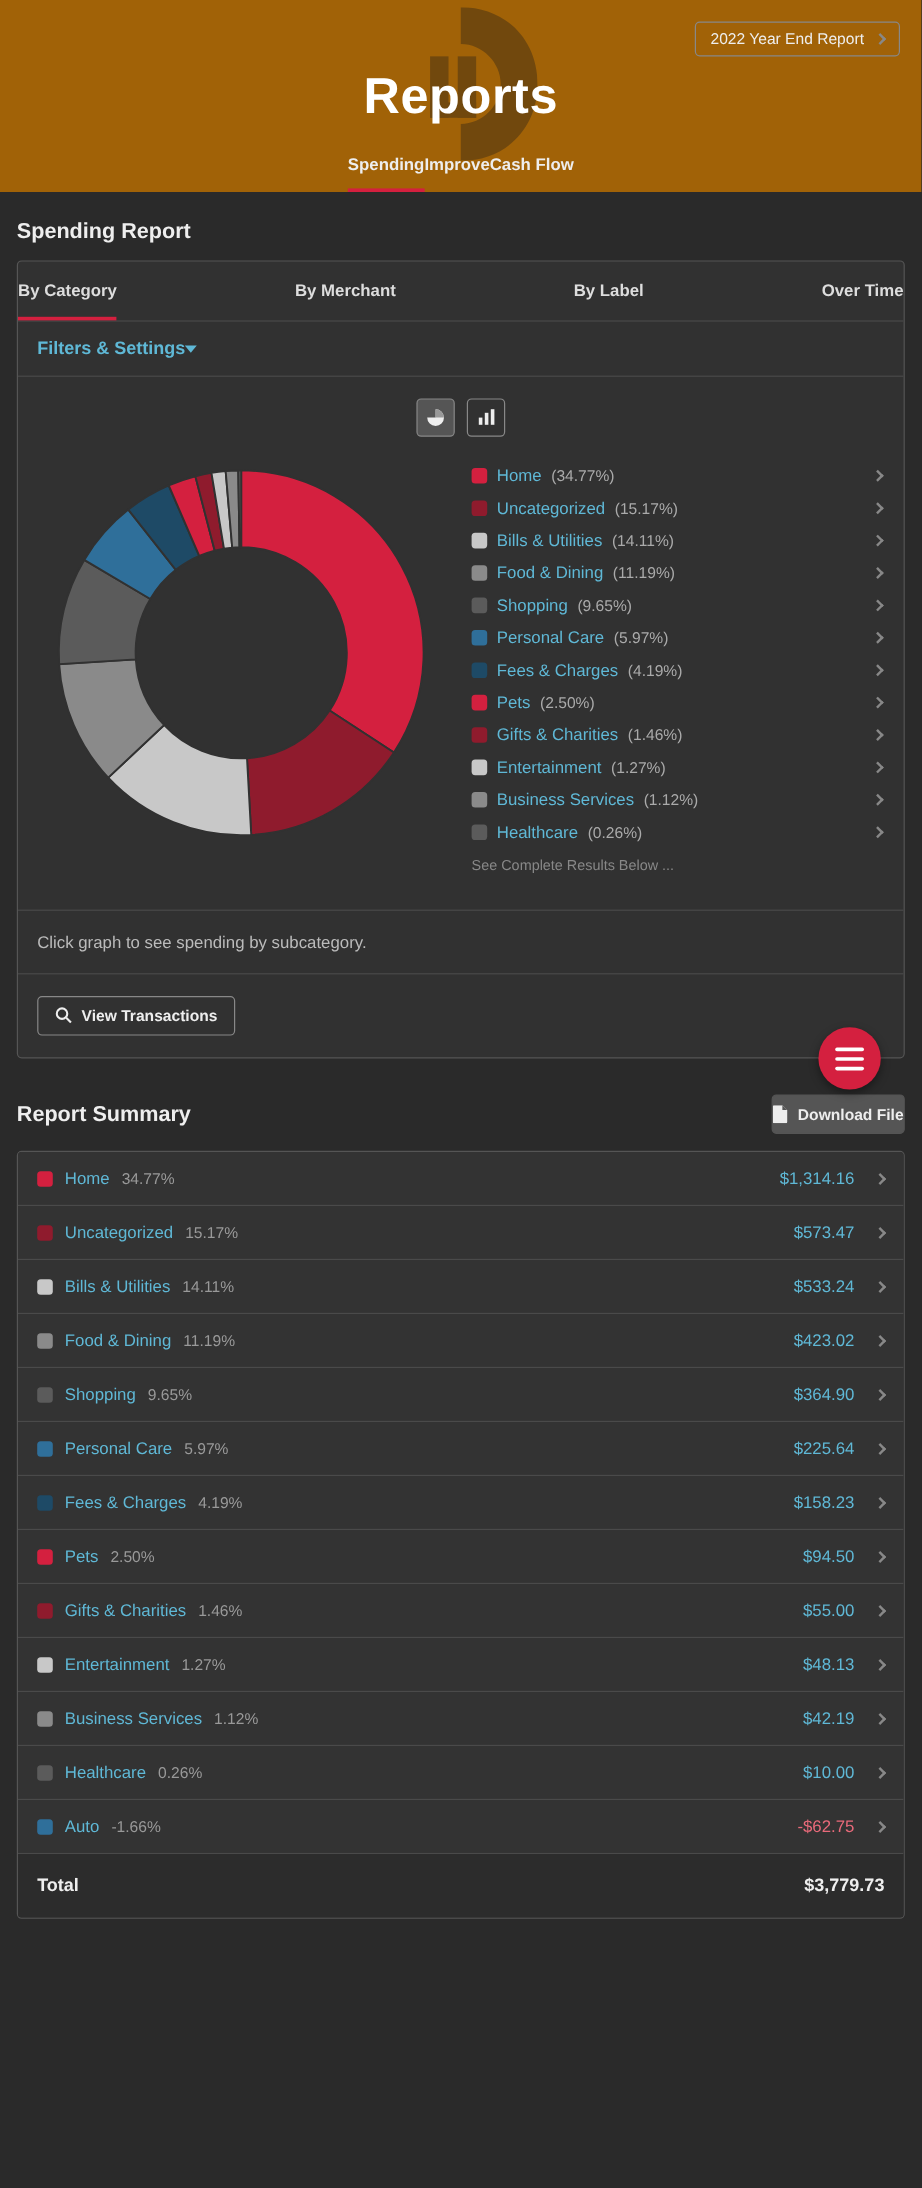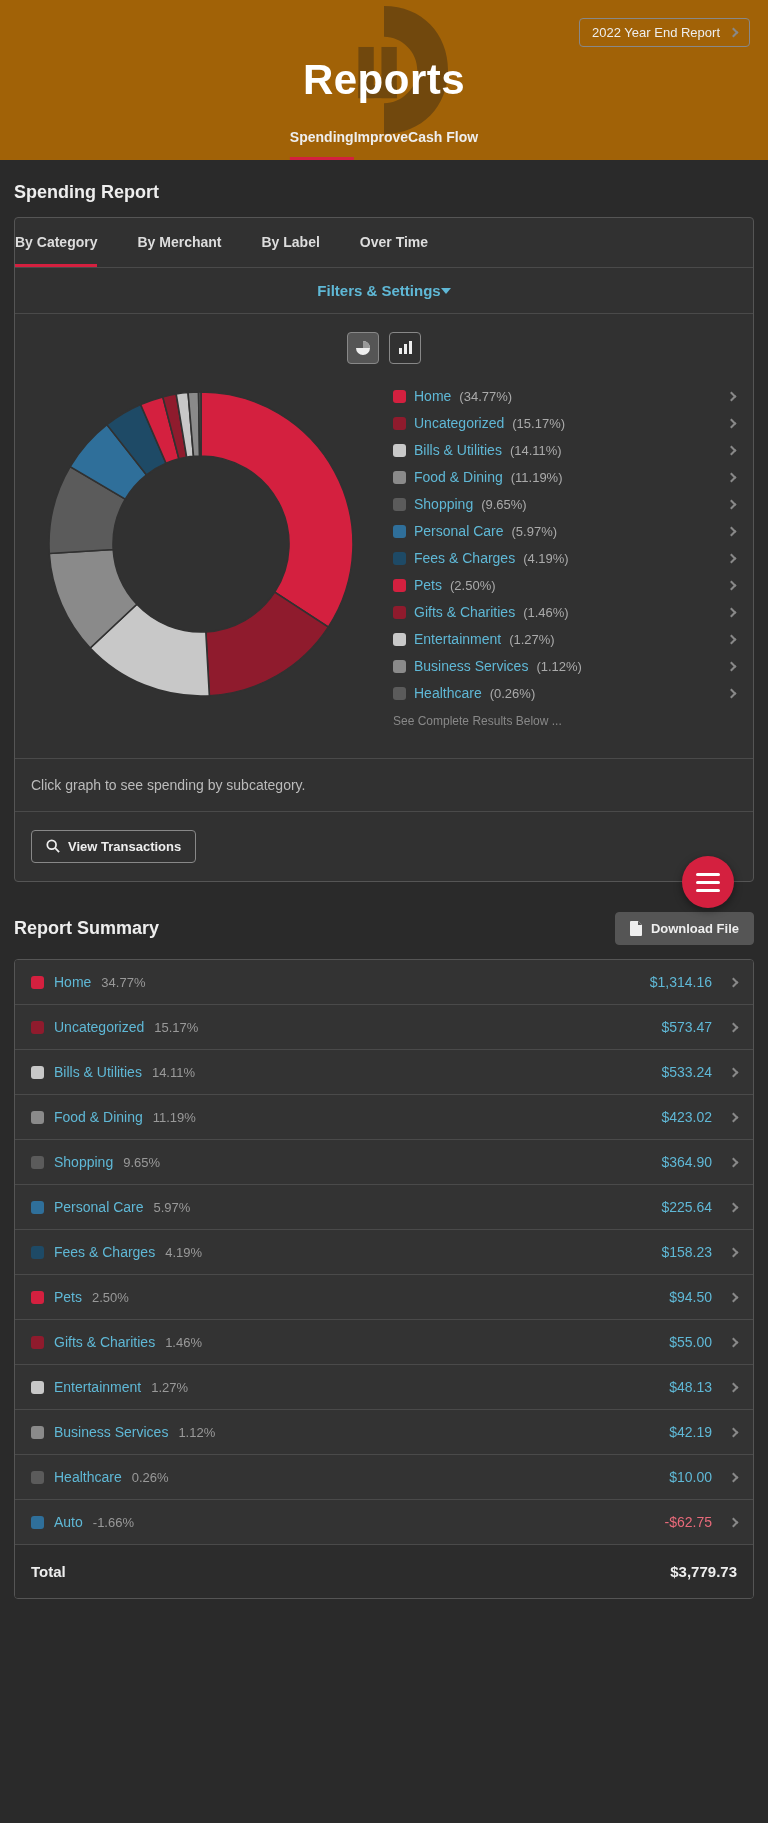--- a/index.html
+++ b/index.html
@@ -64,35 +64,35 @@
   
   .card {
     border: 1px solid #555;
     border-radius: 4px;
     background: #313131;
     overflow: hidden;
   }
   .sub-tabs {
     display: flex; gap: 40px;
     padding: 16px 0 0 0;
-    justify-content: flex-start;
+    justify-content: space-between;
     border-bottom: 1px solid #4a4a4a;
   }
   .sub-tab {
     padding: 0 0 14px;
     font-weight: 600;
     color: #ddd;
     font-size: 14px;
     cursor: pointer;
     border-bottom: 3px solid transparent;
   }
   .sub-tab.active { border-bottom-color: #d4203f; }
 
   .filters-row {
-    display: flex; justify-content: center; align-items: center;
+    display: flex; justify-content: flex-start; align-items: center;
     padding: 14px 16px;
     border-bottom: 1px solid #4a4a4a;
     cursor: pointer;
   }
   .filters-label { color: #5fb8d6; font-weight: 600; font-size: 15px; }
   .triangle-down {
     width: 0; height: 0;
     border-left: 5px solid transparent;
     border-right: 5px solid transparent;
     border-top: 6px solid #5fb8d6;
@@ -169,21 +169,21 @@
   .fab-lines::before { position: absolute; top: -8px; }
   .fab-lines::after  { position: absolute; top: 8px; }
 
   
   .summary-head {
     display: flex; justify-content: space-between; align-items: center;
     margin: 30px 0 14px;
   }
   .download-btn {
     background: #555; border: 1px solid #555; border-radius: 4px;
-    color: #eee; padding: 8px 14px;
+    color: #eee; padding: 8px 0;
     display: flex; align-items: center; gap: 8px;
     cursor: pointer; font-size: 13px; font-weight: 600;
   }
 
   .summary-list { border: 1px solid #555; border-radius: 4px; overflow: hidden; }
   .sum-row {
     display: flex; align-items: center; gap: 10px;
     padding: 14px 16px;
     border-top: 1px solid #4a4a4a;
     background: #333;

